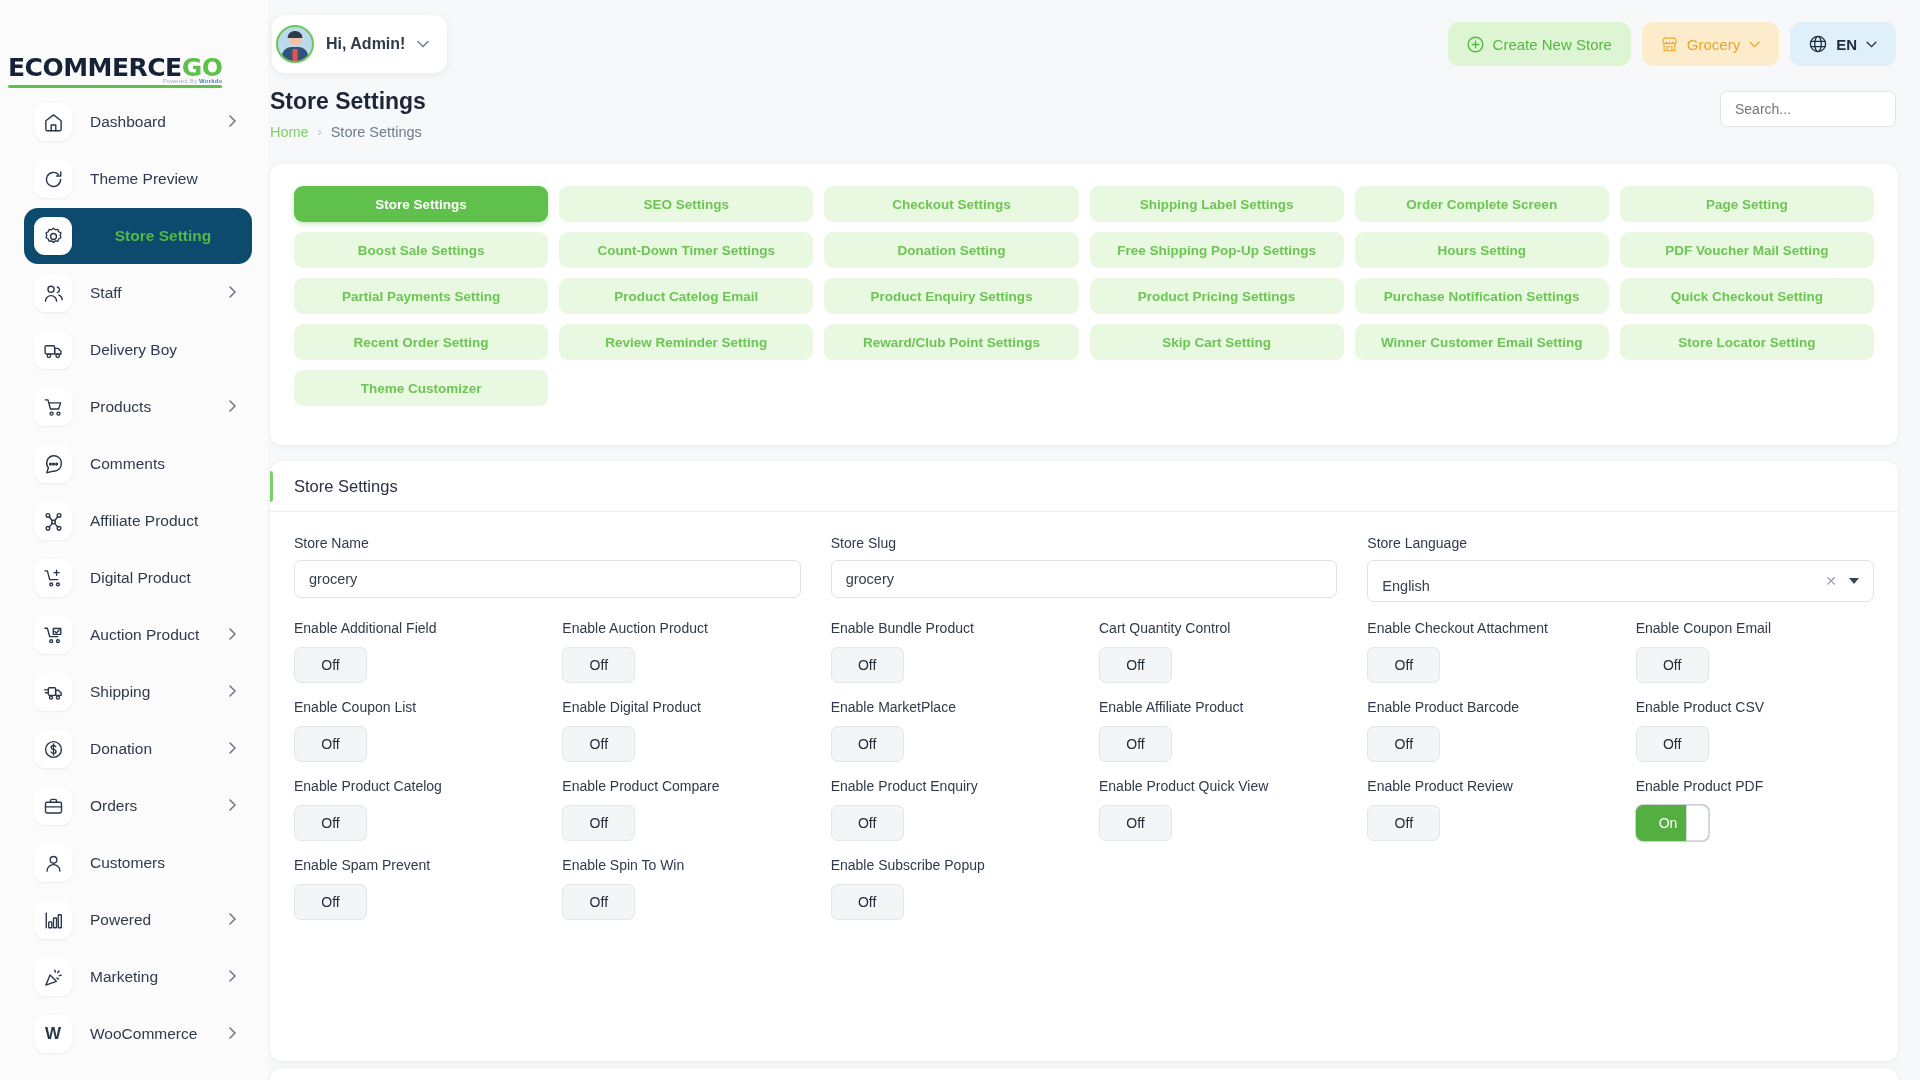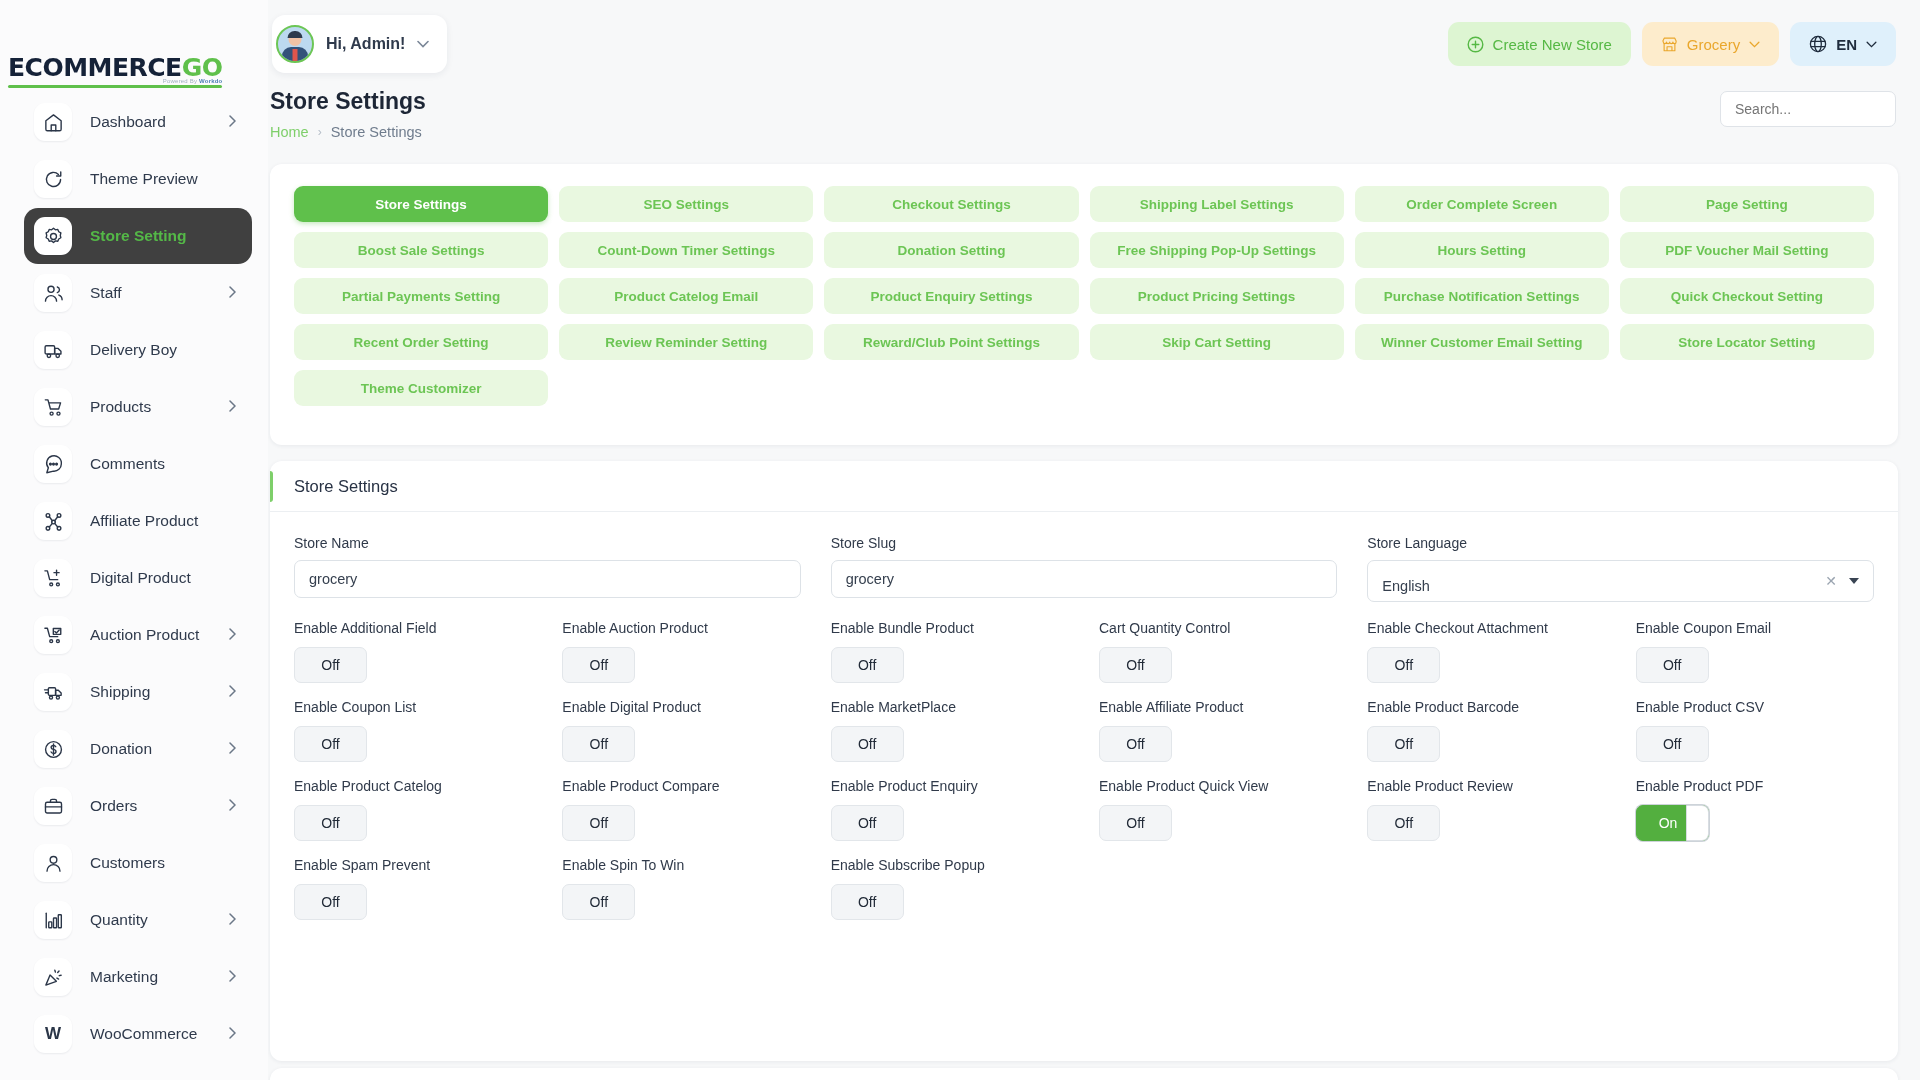--- a/index.html
+++ b/index.html
@@ -35,21 +35,21 @@
     font-size: 6px; color: #9fb0c0; letter-spacing: .2px;
   }
   .logo-sub b { color:#4b7fb5; }
   #nav { padding: 6px 16px 0 24px; }
   .nav-item {
     display: flex; align-items: center;
     height: 56px; border-radius: 14px;
     padding: 0 16px 0 10px; margin-bottom: 1px;
     cursor: pointer; position: relative;
   }
-  .nav-item.active { background: #404040; }
+  .nav-item.active { background: #0c4a6e; text-align: center; }
   .nav-ico {
     width: 38px; height: 38px; border-radius: 11px;
     background: #ffffff; flex: 0 0 38px;
     display: flex; align-items: center; justify-content: center;
     box-shadow: 0 1px 2px rgba(20,30,50,.07);
     color: #2b3648;
   }
   .nav-ico svg { display: block; }
   .nav-label {
     margin-left: 18px; font-size: 15.5px; color: #2f3a4c;
@@ -347,21 +347,21 @@
       </div>
       <div class="nav-item">
         <span class="nav-ico">
           <svg width="21" height="21" viewBox="0 0 22 22" fill="none" stroke="currentColor" stroke-width="1.45" stroke-linecap="round" stroke-linejoin="round">
             <path d="M3.4 18.6V3.4"></path>
             <rect x="6" y="12.4" width="3.2" height="6.2" rx=".6"></rect>
             <rect x="11" y="8.4" width="3.2" height="10.2" rx=".6"></rect>
             <rect x="16" y="5" width="3.2" height="13.6" rx=".6"></rect>
           </svg>
         </span>
-        <span class="nav-label">Quantity</span>
+        <span class="nav-label">Powered</span>
         <span class="nav-caret"><svg width="7" height="12" viewBox="0 0 7 12">
             <path d="M1 1l5 5-5 5" stroke="#6b7787" stroke-width="1.5" fill="none" stroke-linecap="round"></path>
           </svg></span>
       </div>
       <div class="nav-item">
         <span class="nav-ico">
           <svg width="21" height="21" viewBox="0 0 22 22" fill="none" stroke="currentColor" stroke-width="1.45" stroke-linecap="round" stroke-linejoin="round">
             <path d="M3 19 7.4 8.4 14 15Z"></path>
             <path d="M12.4 3.4 13 5.4M16.8 4.2l-1.4 1.6M19 8.6l-2 .5M16.4 12.6l-1.8-1"></path>
           </svg>

